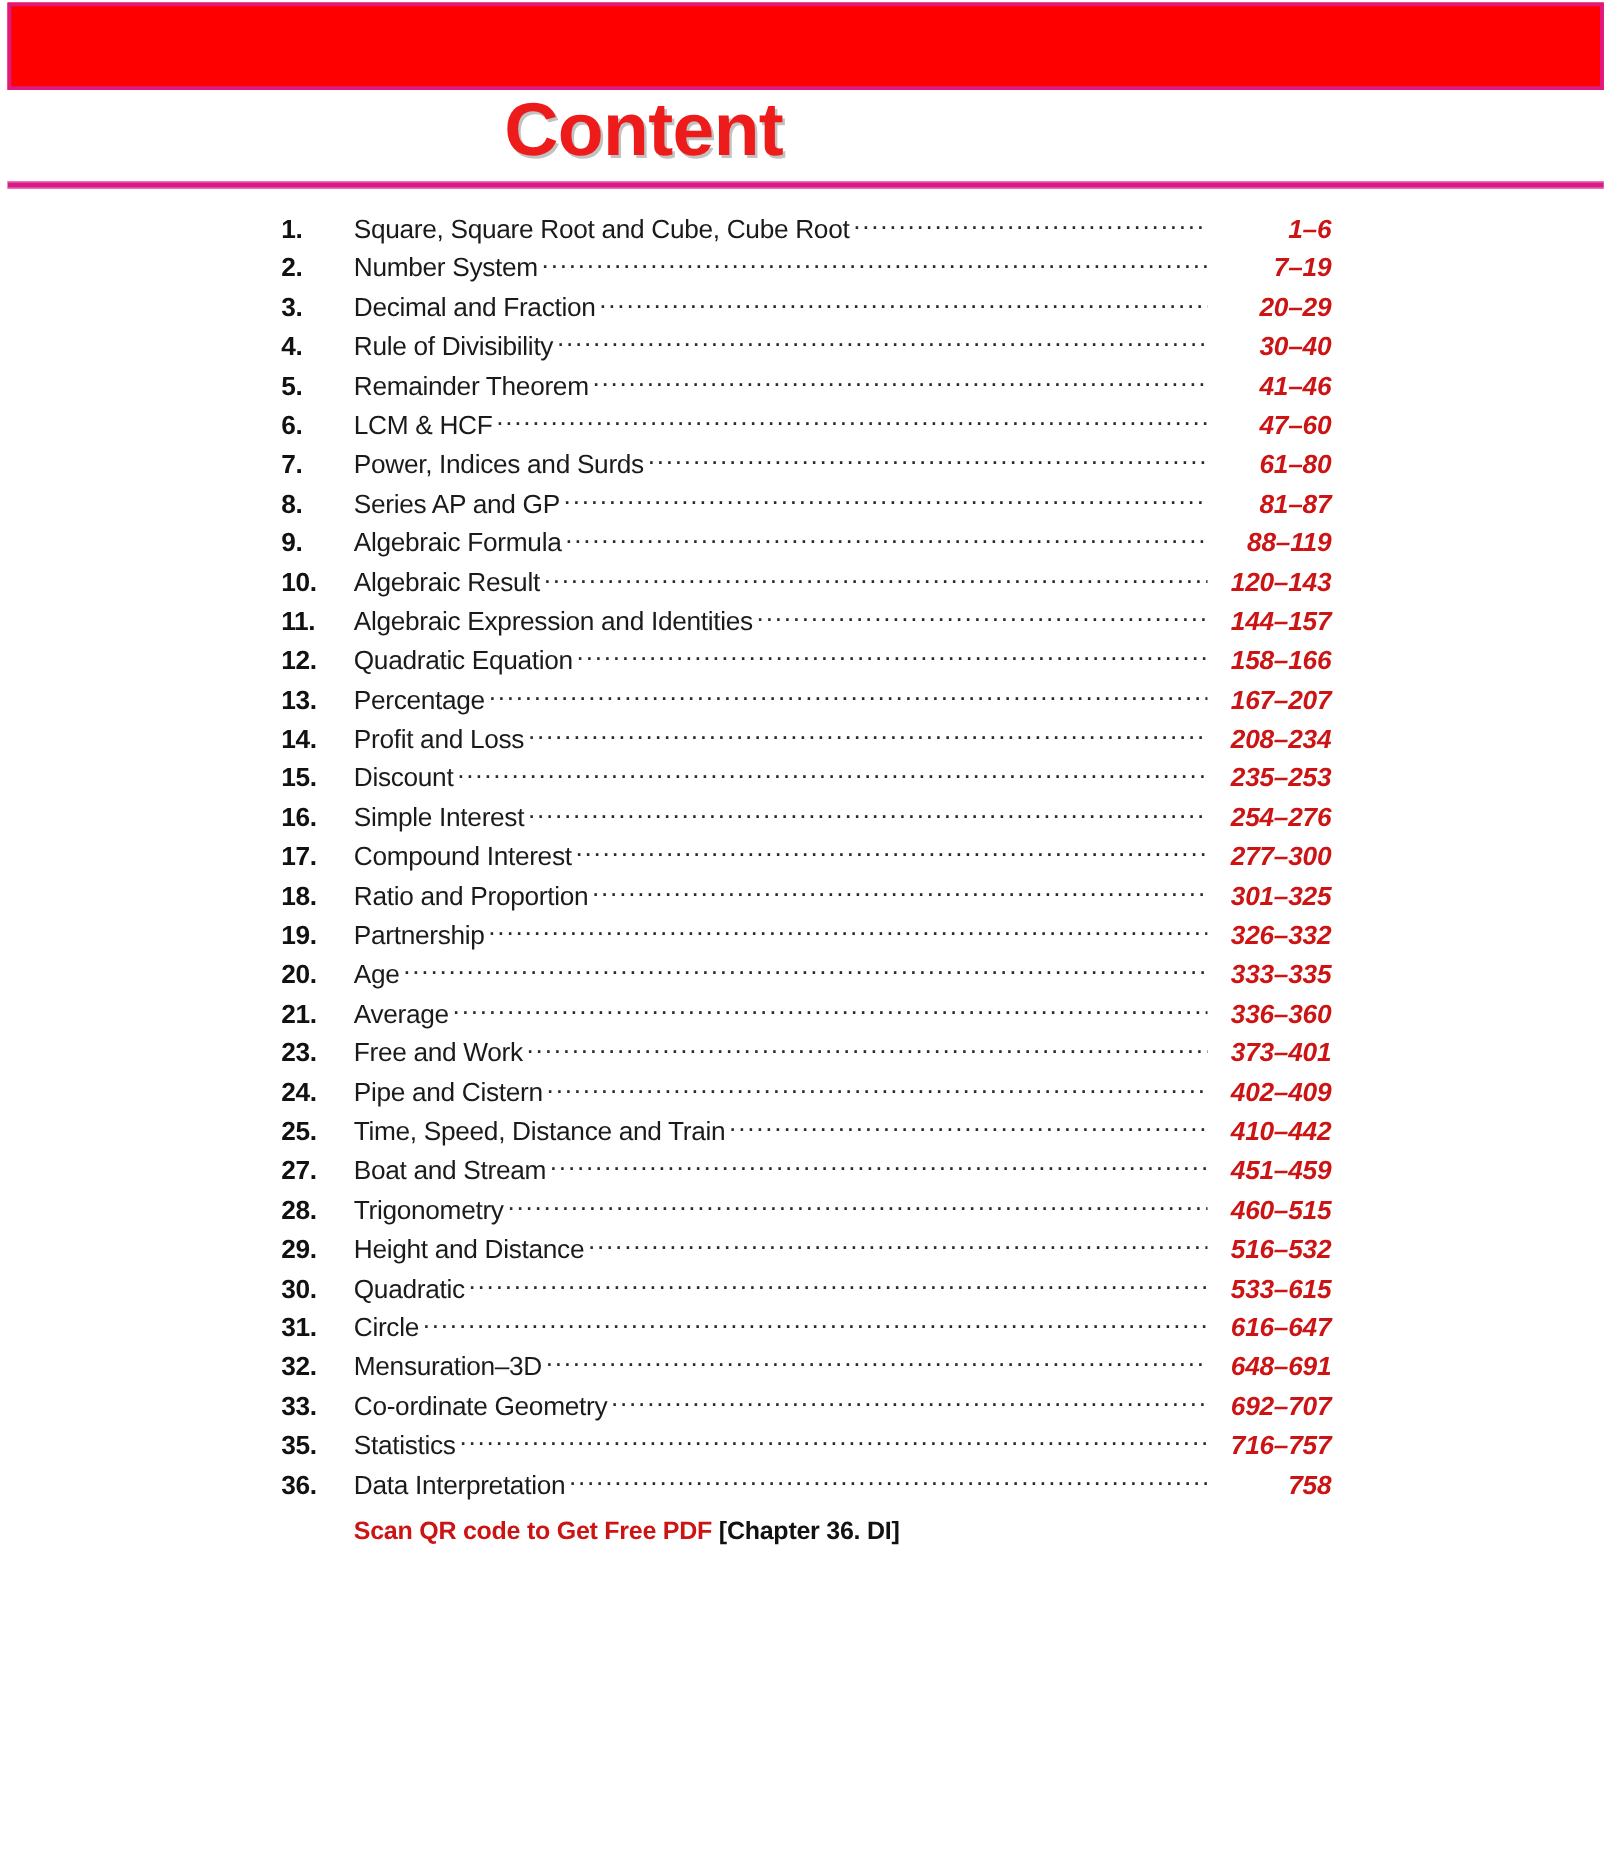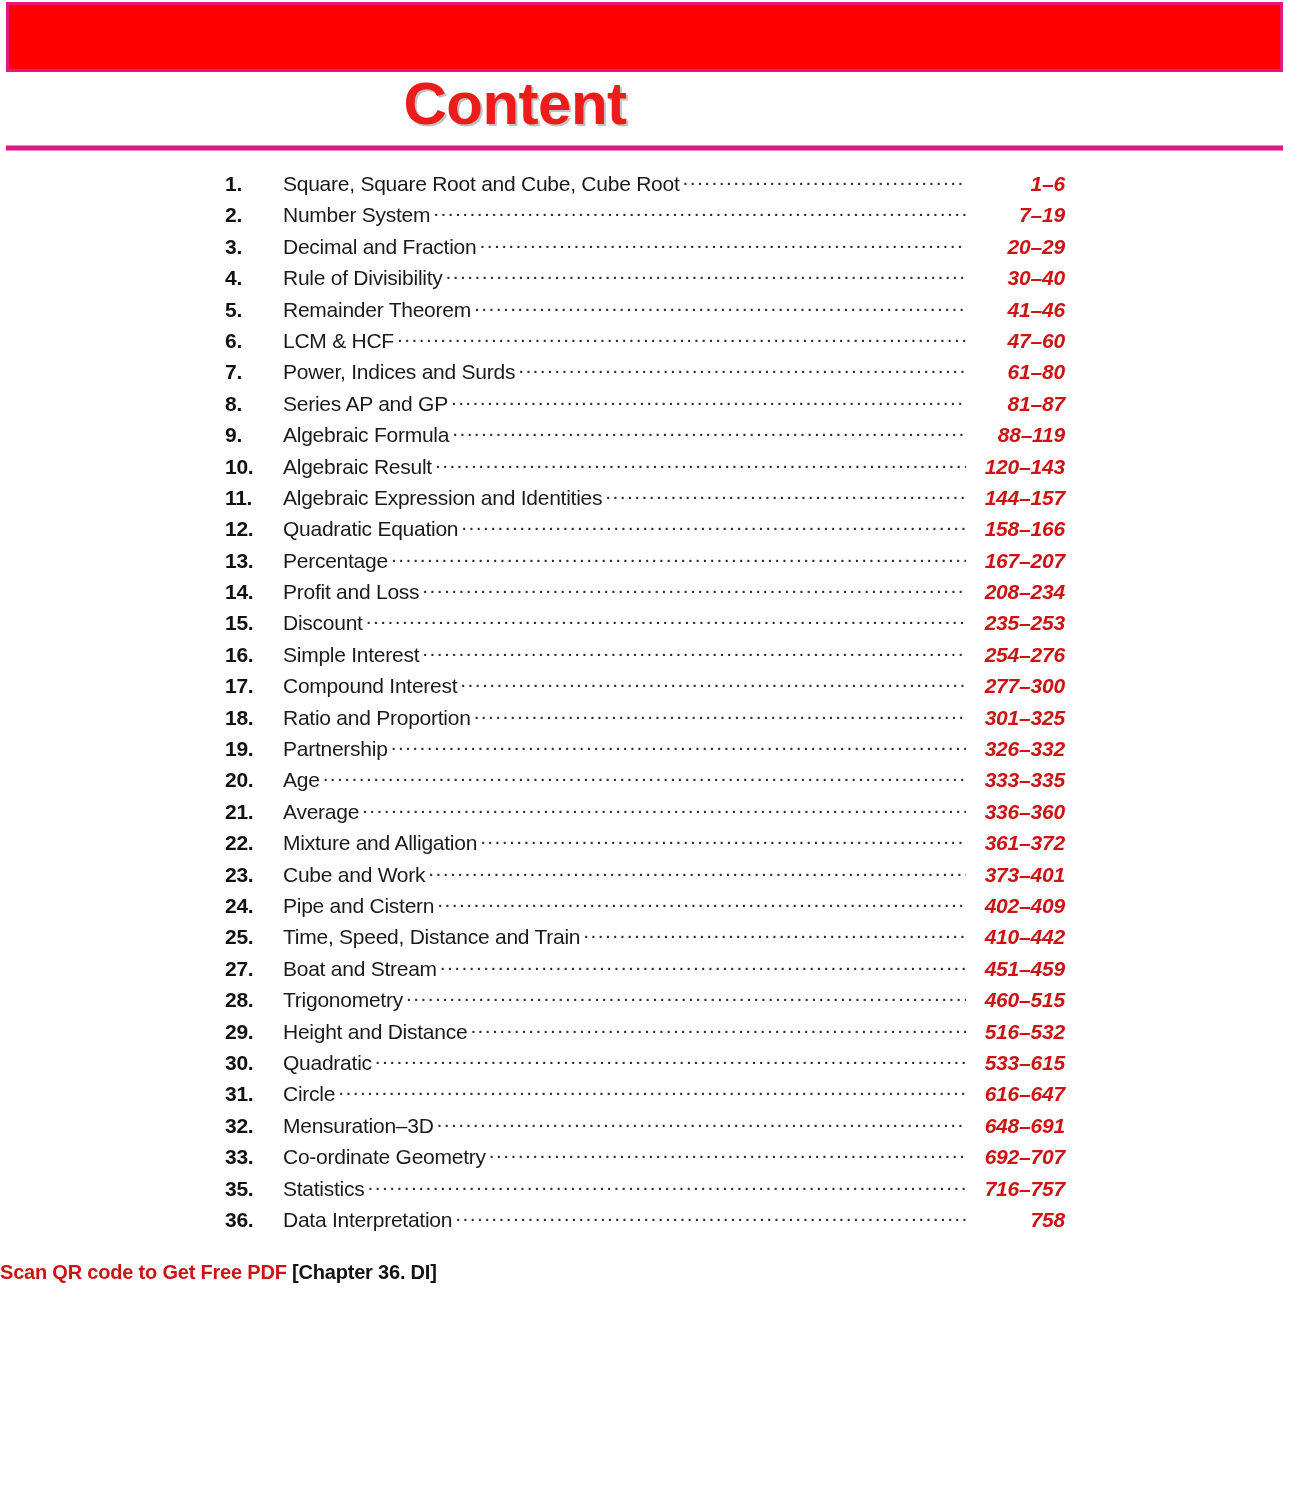--- a/index.html
+++ b/index.html
@@ -113,21 +113,22 @@
     font-size: 21px;
     font-weight: bold;
     color: #cc1414;
     font-family: "Liberation Sans", sans-serif;
     letter-spacing: -0.2px;
     font-style: italic;
   }
 
   
   .qr-note {
-    margin-top: 18px;
+    padding-left: 283px;
+    margin-top: 2px;
     font-size: 20px;
     font-weight: bold;
     font-family: "Liberation Sans", sans-serif;
     letter-spacing: -0.2px;
     line-height: 30px;
   }
   .qr-note .red {
     color: #cc1414;
   }
   .qr-note .blk {
@@ -266,28 +267,22 @@
       <div class="toc-leader"></div>
       <div class="toc-pages">333–335</div>
     </div>
     <div class="toc-row">
       <div class="toc-num">21.</div>
       <div class="toc-title">Average</div>
       <div class="toc-leader"></div>
       <div class="toc-pages">336–360</div>
     </div>
     <div class="toc-row">
-      <div class="toc-num">22.</div>
-      <div class="toc-title">Mixture and Alligation</div>
-      <div class="toc-leader"></div>
-      <div class="toc-pages">361–372</div>
-    </div>
-    <div class="toc-row">
       <div class="toc-num">23.</div>
-      <div class="toc-title">Cube and Work</div>
+      <div class="toc-title">Free and Work</div>
       <div class="toc-leader"></div>
       <div class="toc-pages">373–401</div>
     </div>
     <div class="toc-row">
       <div class="toc-num">24.</div>
       <div class="toc-title">Pipe and Cistern</div>
       <div class="toc-leader"></div>
       <div class="toc-pages">402–409</div>
     </div>
     <div class="toc-row">

